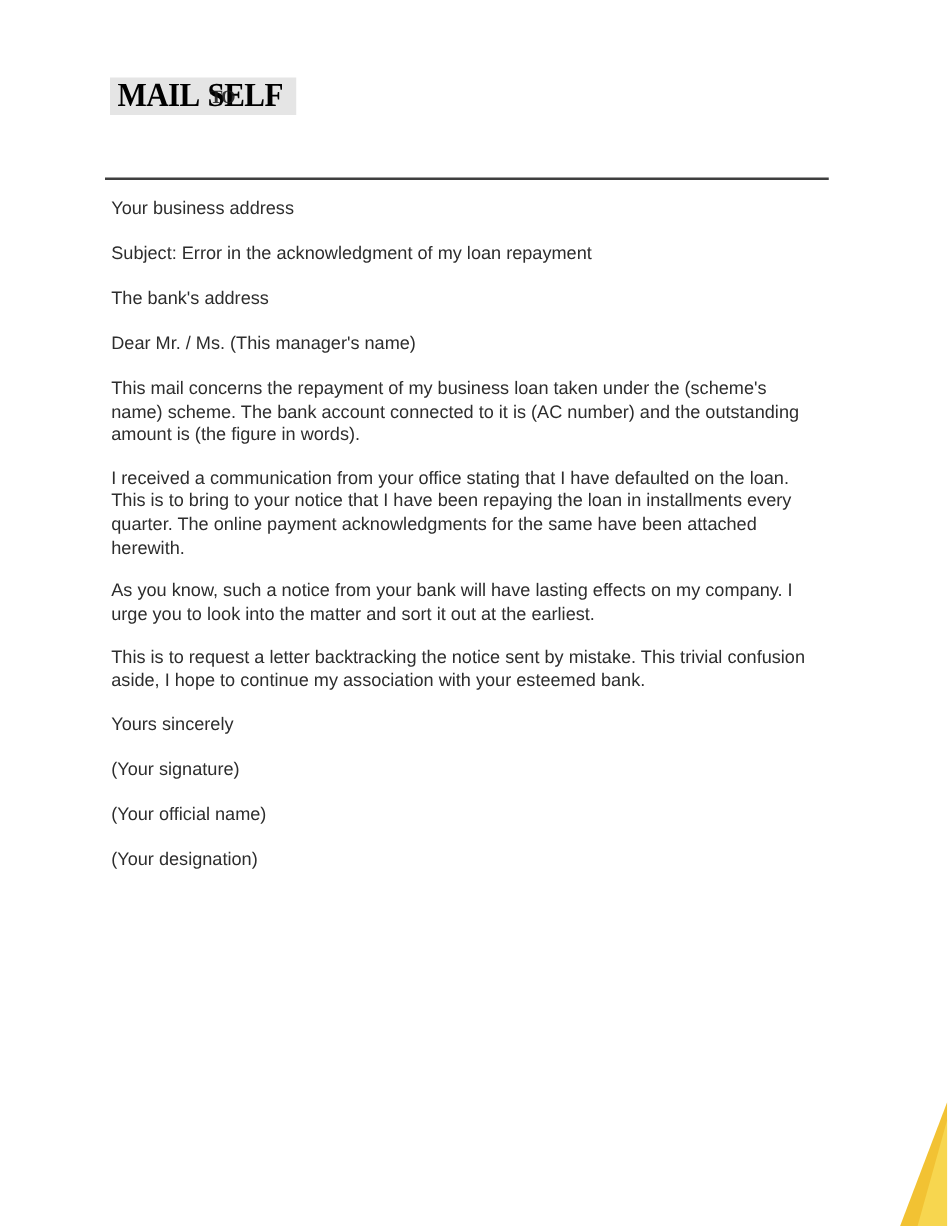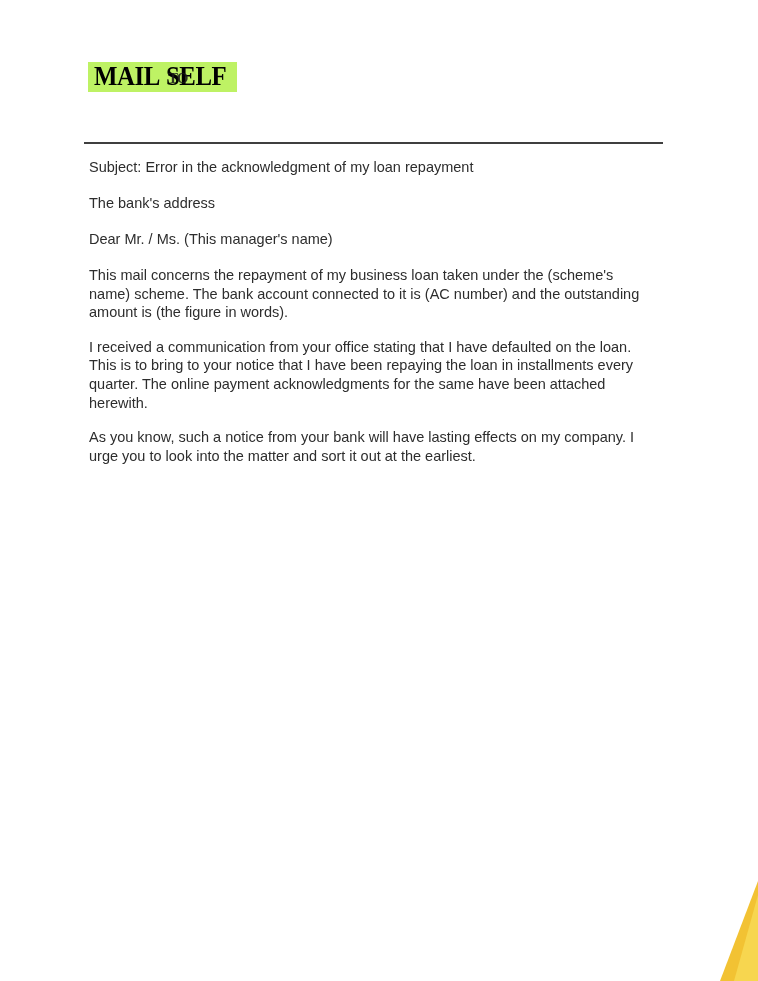--- a/index.html
+++ b/index.html
@@ -20,21 +20,21 @@
   
   .logo-wrap {
     position: absolute;
     left: 88px;
     top: 61px;
     height: 31px;
     display: flex;
     align-items: center;
   }
   .logo-badge {
-    background: #bef264;
+    background: #e5e5e5;
     padding: 1px 6px 2px 6px;
     display: inline-flex;
     align-items: baseline;
     position: relative;
   }
   .logo-main {
     font-family: "Liberation Serif", serif;
     font-weight: bold;
     font-size: 27px;
     letter-spacing: -0.5px;
@@ -113,28 +113,36 @@
       <span class="logo-main">MAIL</span>
       <span class="logo-main">SELF</span>
       <span class="logo-mid">TO</span>
     </div>
   </div>
 
   <div class="rule"></div>
 
   <div class="letter">
 
+    <p class="line">Your business address</p>
     <p class="line">Subject: Error in the acknowledgment of my loan repayment</p>
     <p class="line">The bank's address</p>
     <p class="line">Dear Mr. / Ms. (This manager's name)</p>
 
     <p class="para gap-before">This mail concerns the repayment of my business loan taken under the (scheme's name) scheme. The bank account connected to it is (AC number) and the outstanding amount is (the figure in words).</p>
     <p class="para gap-before">I received a communication from your office stating that I have defaulted on the loan. This is to bring to your notice that I have been repaying the loan in installments every quarter. The online payment acknowledgments for the same have been attached herewith.</p>
     <p class="para gap-before">As you know, such a notice from your bank will have lasting effects on my company. I urge you to look into the matter and sort it out at the earliest.</p>
+    <p class="para gap-before">This is to request a letter backtracking the notice sent by mistake. This trivial confusion aside, I hope to continue my association with your esteemed bank.</p>
 
+    <div class="sig-block">
+      <p class="sig-line">Yours sincerely</p>
+      <p class="sig-line">(Your signature)</p>
+      <p class="sig-line">(Your official name)</p>
+      <p class="sig-line">(Your designation)</p>
+    </div>
 
   </div>
 
   <svg class="corner-wedge" viewBox="0 0 58 100" preserveAspectRatio="none">
     <polygon points="58,0 58,100 20,100" fill="#f2c233"></polygon>
     <polygon points="58,14 58,100 34,100" fill="#f7d64f"></polygon>
   </svg>
 
 </div>
 

